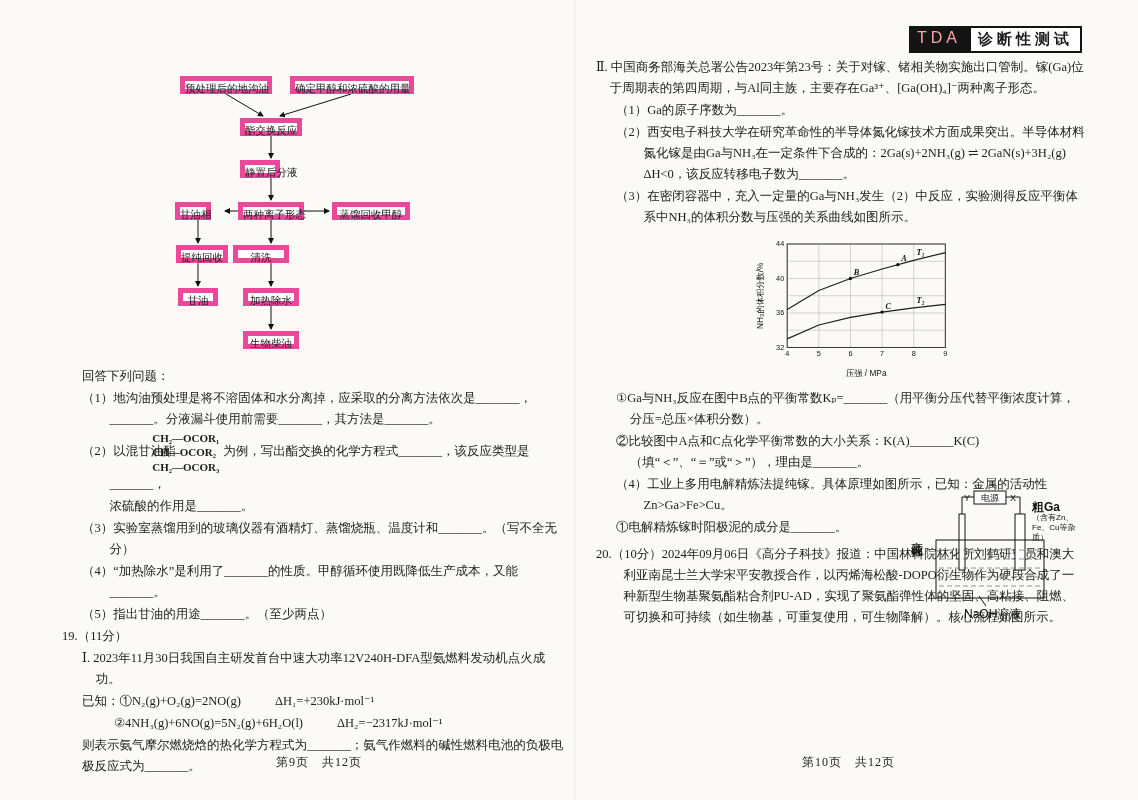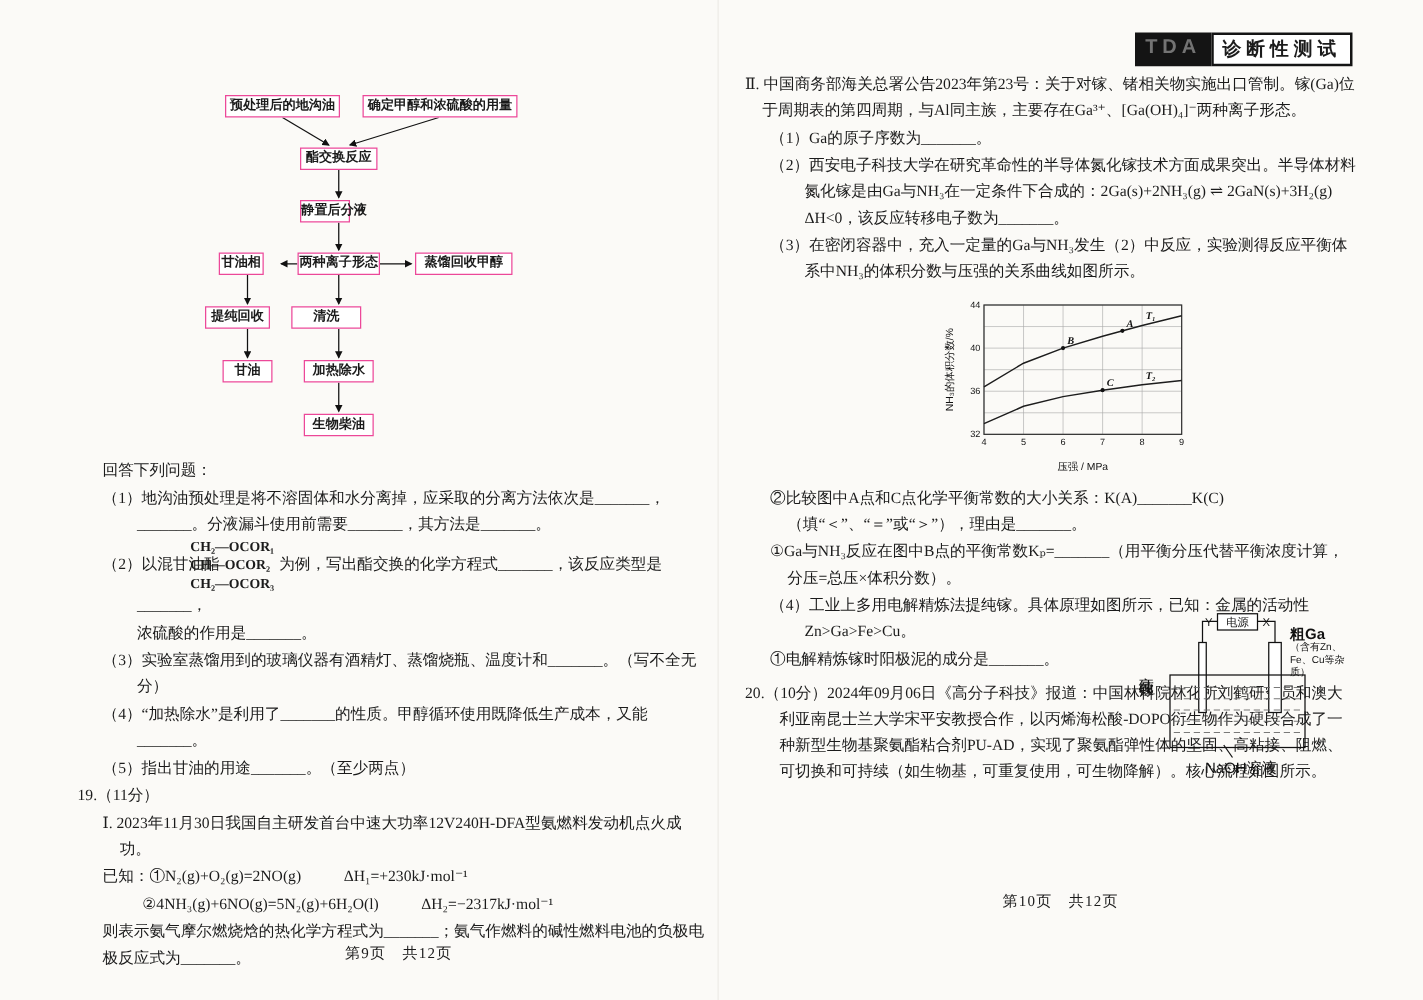--- a/index.html
+++ b/index.html
@@ -1,34 +1,34 @@
 <!DOCTYPE html>
 <html><head>
 <meta charset="utf-8">
 <style>
   *{margin:0;padding:0;box-sizing:border-box}
   html,body{width:1138px;height:800px}
   body{background:#fbfaf7;font-family:"Liberation Serif","DejaVu Serif",serif;color:#1b1b1b;position:relative;overflow:hidden}
   .sheet{position:absolute;inset:0}
   .fold{position:absolute;left:574px;top:0;width:1px;height:100%;background:#eeece7}
   .brand{position:absolute;top:26px;right:56px;display:flex;align-items:stretch;font-family:"Liberation Sans","DejaVu Sans",sans-serif}
-  .brand-tda{background:#141414;color:#737373;font-weight:bold;font-size:16px;letter-spacing:4px;padding:3px 8px}
+  .brand-tda{background:#141414;color:#fca5a5;font-weight:normal;font-size:16px;letter-spacing:4px;padding:3px 8px}
   .brand-name{border:2px solid #141414;font-weight:bold;font-size:15px;padding:2px 7px;letter-spacing:4px;background:#fff}
   .col{position:absolute;top:56px;font-size:12.5px;line-height:1.68}
   .col-left{left:62px;width:506px}
   .col-right{left:596px;width:490px}
   .q{margin:1px 0}
   .hang{padding-left:2.2em;text-indent:-2.2em}
   .hang1{padding-left:1.1em;text-indent:-1.1em}
   .ml{margin-left:20px}
   
   .flowchart{position:relative;width:310px;height:282px;margin:16px 0 12px 58px;font-family:"Liberation Sans","DejaVu Sans",sans-serif}
   .fl-svg{position:absolute;left:0;top:0;width:310px;height:282px}
   .fl-line{stroke:#111;stroke-width:1;marker-end:url(#ah)}
-  .fl-box{position:absolute;height:18px;border:1px solid #ec4899;background:#fff;font-size:10.5px;line-height:15px;text-align:center;white-space:nowrap;font-weight:bold}
+  .fl-box{position:absolute;height:18px;border:5px solid #ec4899;background:#fff;font-size:10.5px;line-height:15px;text-align:center;white-space:nowrap;font-weight:normal}
   
   .glyceride{display:inline-block;vertical-align:middle;line-height:1.3;font-size:11px;margin:0 4px;font-weight:bold}
   .gl{display:block}
   
   .eq-row{display:flex}
   .dh{margin-left:34px}
   .eq2{padding-left:2.55em}
   
   .chart-wrap{margin:4px 0 2px 158px}
   .nh3 .grid{stroke:#a8a8a8;stroke-width:.5}
@@ -48,21 +48,21 @@
   .eliq{stroke:#666;stroke-width:.7}
   .dlabel{position:absolute;font-size:12px;line-height:1.25;color:#111}
   .lbl-cathode{left:3px;top:44px;writing-mode:vertical-rl;letter-spacing:2px}
   .lbl-anode{right:26px;top:12px;font-weight:bold}
   .lbl-anote{right:-2px;top:25px;width:56px;font-size:8px}
   .lbl-sol{left:58px;bottom:0}
   .dt{font-size:9px;font-family:"Liberation Sans",sans-serif;fill:#111}
   
   .footer{position:absolute;font-size:12px;letter-spacing:1px}
   .footer-left{left:276px;top:754px}
-  .footer-right{left:802px;top:713px}
+  .footer-right{left:802px;top:754px}
 </style>
 </head>
 <body>
 
 <div class="sheet">
   <div class="fold"></div>
 
   <div class="brand">
     <span class="brand-tda">TDA</span>
     <span class="brand-name">诊断性测试</span>
@@ -89,21 +89,21 @@
         <line class="fl-line" x1="151" y1="191" x2="151" y2="214"></line>
         <line class="fl-line" x1="151" y1="234" x2="151" y2="257"></line>
       </svg>
       <div class="fl-box" style="left:60px;top:4px;width:92px">预处理后的地沟油</div>
       <div class="fl-box" style="left:170px;top:4px;width:124px">确定甲醇和浓硫酸的用量</div>
       <div class="fl-box" style="left:120px;top:46px;width:62px">酯交换反应</div>
       <div class="fl-box" style="left:120px;top:88px;width:40px">静置后分液</div>
       <div class="fl-box" style="left:55px;top:130px;width:36px">甘油相</div>
       <div class="fl-box" style="left:118px;top:130px;width:66px">两种离子形态</div>
       <div class="fl-box" style="left:212px;top:130px;width:78px">蒸馏回收甲醇</div>
-      <div class="fl-box" style="left:44px;top:173px;width:52px">提纯回收</div>
+      <div class="fl-box" style="left:56px;top:173px;width:52px">提纯回收</div>
       <div class="fl-box" style="left:113px;top:173px;width:56px">清洗</div>
       <div class="fl-box" style="left:58px;top:216px;width:40px">甘油</div>
       <div class="fl-box" style="left:123px;top:216px;width:56px">加热除水</div>
       <div class="fl-box" style="left:123px;top:259px;width:56px">生物柴油</div>
     </div>
 
     <p class="q ml">回答下列问题：</p>
     <p class="q ml hang">（1）地沟油预处理是将不溶固体和水分离掉，应采取的分离方法依次是_______，_______。分液漏斗使用前需要_______，其方法是_______。</p>
 
     <p class="q ml hang">
@@ -168,22 +168,22 @@
           <text class="slabel" x="150.89999999999998" y="29.69999999999999">A</text>
           <circle cx="98.8" cy="47.33333333333333" r="1.7"></circle>
           <text class="slabel" x="102.3" y="43.83333333333333">B</text>
           <circle cx="131.2" cy="81.78333333333332" r="1.7"></circle>
           <text class="slabel" x="134.7" y="78.28333333333332">C</text>
           <text class="alabel" x="115" y="147" text-anchor="middle">压强 / MPa</text>
           <text class="alabel" x="9" y="65" text-anchor="middle" transform="rotate(-90 9 65)">NH₃的体积分数/%</text>
         </svg>
     </div>
 
+    <p class="q ml hang1">①Ga与NH₃反应在图中B点的平衡常数Kₚ=_______（用平衡分压代替平衡浓度计算，分压=总压×体积分数）。</p>
     <p class="q ml hang1">②比较图中A点和C点化学平衡常数的大小关系：K(A)_______K(C)（填“＜”、“＝”或“＞”），理由是_______。</p>
-    <p class="q ml hang1">①Ga与NH₃反应在图中B点的平衡常数Kₚ=_______（用平衡分压代替平衡浓度计算，分压=总压×体积分数）。</p>
 
     <div class="q4block">
       <p class="q ml hang">（4）工业上多用电解精炼法提纯镓。具体原理如图所示，已知：金属的活动性Zn&gt;Ga&gt;Fe&gt;Cu。</p>
       <p class="q ml hang1 q4text">①电解精炼镓时阳极泥的成分是_______。</p>
 
       <div class="ediagram">
         <svg viewBox="0 0 132 130" width="132" height="130">
           <rect class="efill" x="50" y="3" width="32" height="13"></rect>
           <text class="dt" x="46" y="13" text-anchor="end">Y</text>
           <text class="dt" x="66" y="13" text-anchor="middle">电源</text>

